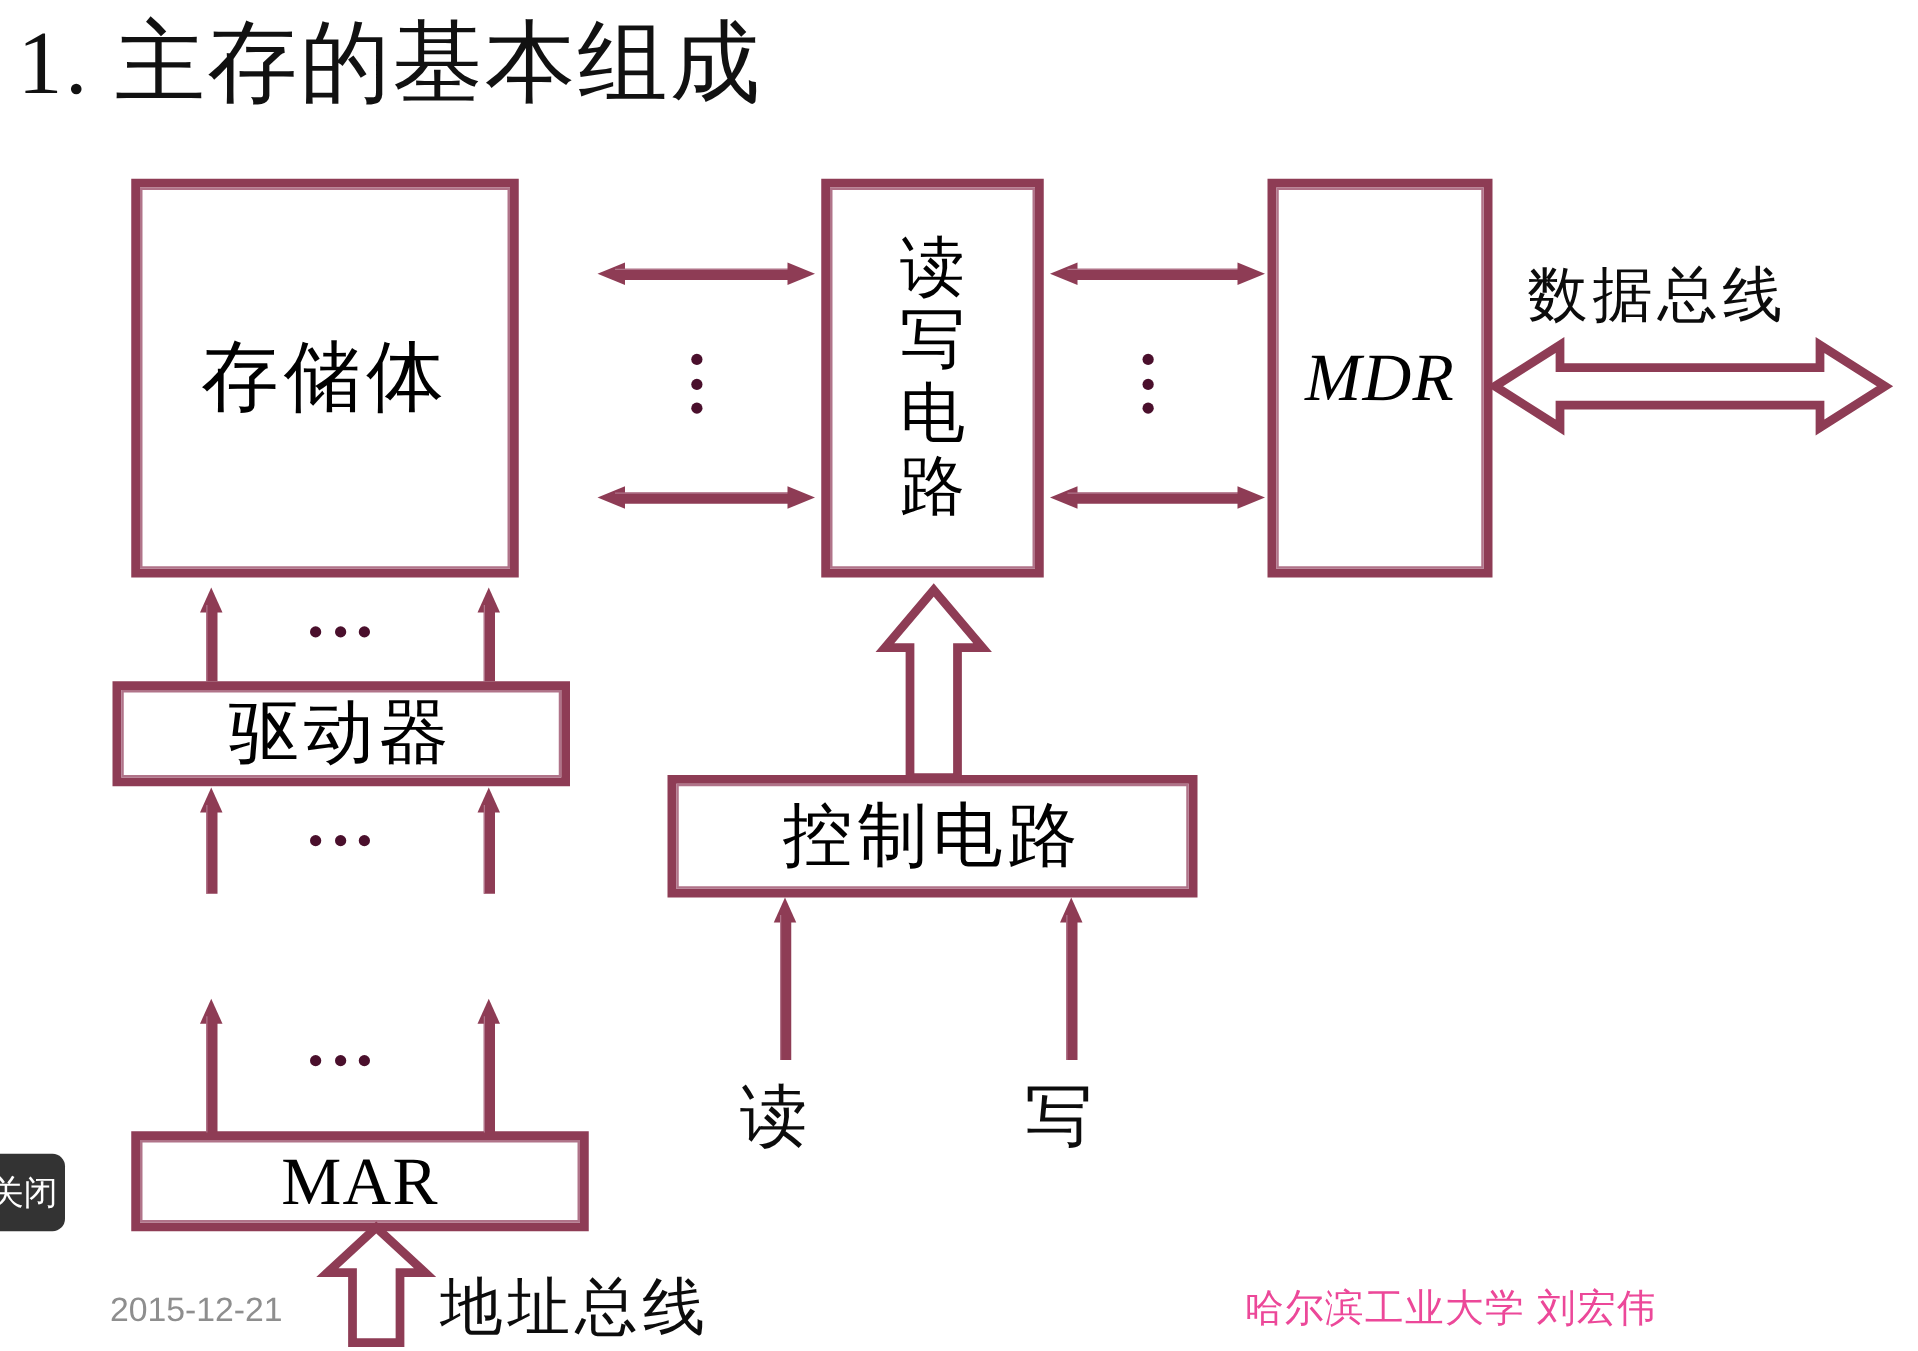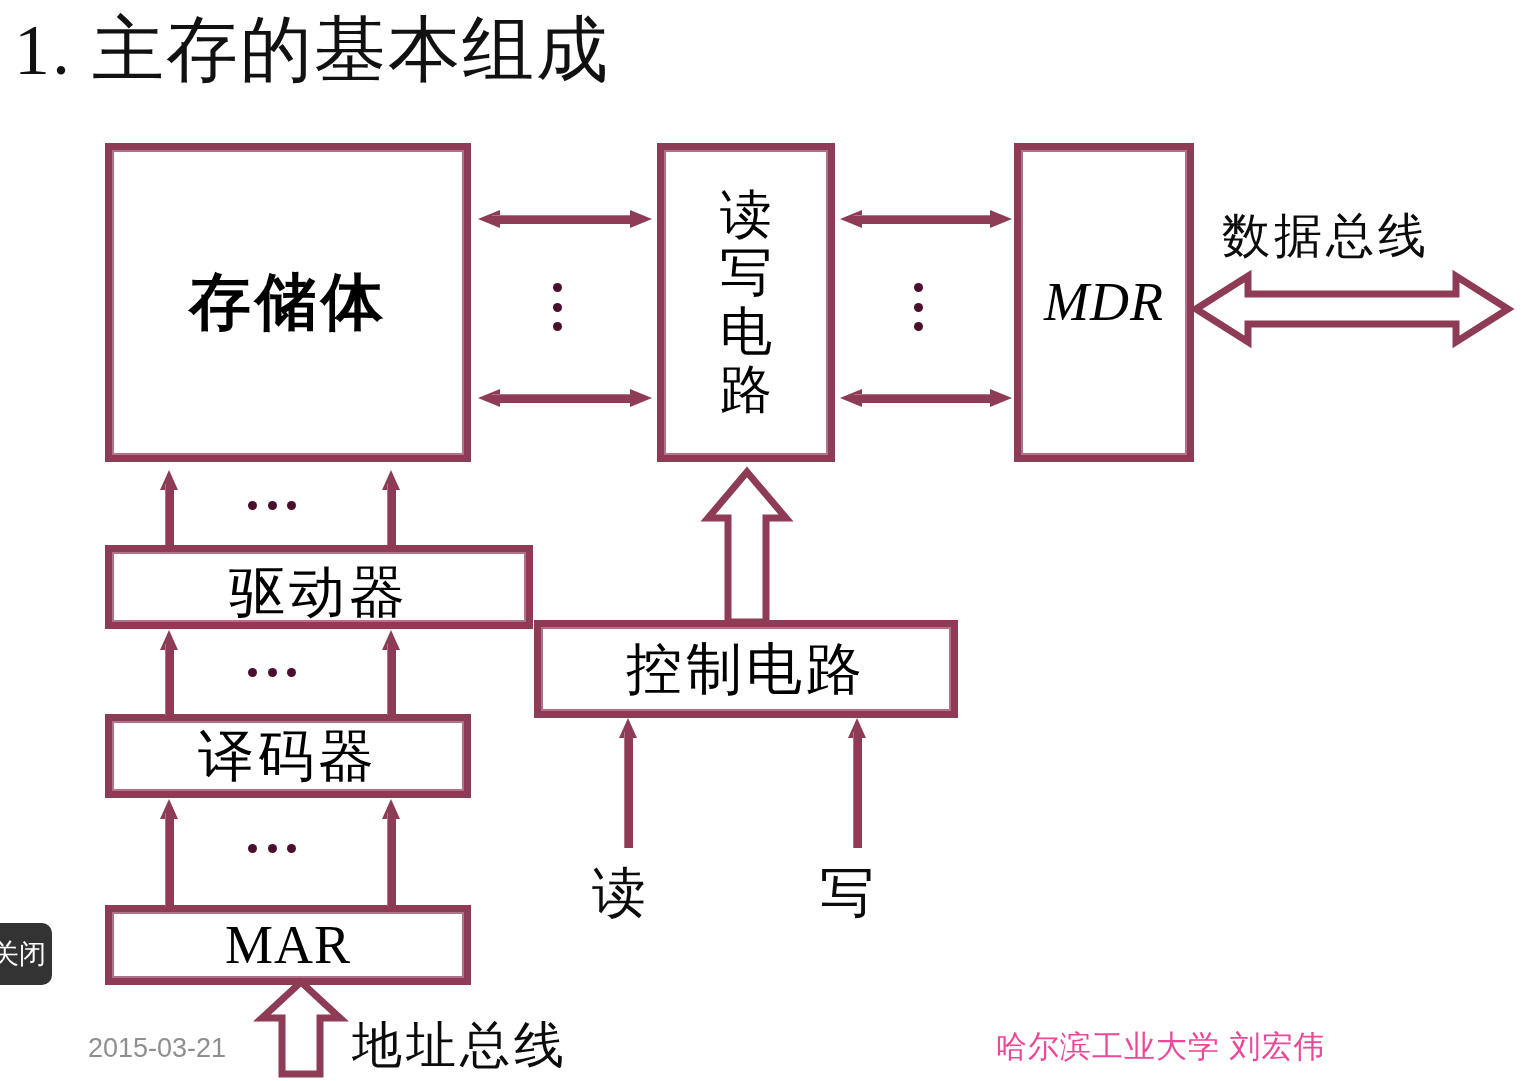--- a/index.html
+++ b/index.html
@@ -41,31 +41,31 @@
     color: #000000;
     text-align: center;
   }
   .dbox .lbl {
     font-size: 56px;
     line-height: 1.05;
     letter-spacing: 4px;
     white-space: pre-line;
   }
   
-  #box-storage  { left: 105px; top: 143px;  width: 366px; height: 319px; font-weight: bold; }
+  #box-storage  { left: 105px; top: 143px;  width: 310px; height: 319px; }
   #box-storage .lbl { font-size: 62px; }
 
   #box-rw       { left: 657px; top: 143px;  width: 178px; height: 319px; }
   #box-rw .lbl  { font-size: 52px; line-height: 1.12; letter-spacing: 0; }
 
   #box-mdr      { left: 1014px; top: 143px; width: 180px; height: 319px; }
   #box-mdr .lbl { font-size: 54px; letter-spacing: 1px;
                   font-family: "Liberation Serif","DejaVu Serif",serif; font-style: italic; }
 
-  #box-driver   { left: 105px; top: 545px;  width: 428px; height: 84px; align-items: flex-end; }
+  #box-driver   { left: 90px; top: 545px;  width: 366px; height: 84px; }
   #box-decoder  { left: 105px; top: 714px;  width: 366px; height: 84px; }
   #box-mar      { left: 105px; top: 905px;  width: 366px; height: 80px; }
   #box-mar .lbl { font-size: 54px; letter-spacing: 1px; }
 
   #box-control  { left: 534px; top: 620px;  width: 424px; height: 98px; }
 
   
   .harrow { position: absolute; height: 18px; }
   .harrow .shaft {
     position: absolute; left: 14px; right: 14px; top: 5px; height: 8px;
@@ -167,23 +167,20 @@
   </div>
 
   <div class="dbox" id="box-mdr">
     <span class="lbl">MDR</span>
   </div>
 
   <div class="dbox" id="box-driver">
     <span class="lbl">驱动器</span>
   </div>
 
-  <div class="dbox" id="box-decoder">
-    <span class="lbl">译码器</span>
-  </div>
 
   <div class="dbox" id="box-control">
     <span class="lbl">控制电路</span>
   </div>
 
   <div class="dbox" id="box-mar">
     <span class="lbl">MAR</span>
   </div>
 
   <div class="harrow" style="left:478px; top:210px; width:174px;">
@@ -285,20 +282,20 @@
     <span class="shaft"></span>
   </div>
   <div class="uarrow" style="left:848px; top:718px; height:130px;">
     <span class="head"></span>
     <span class="shaft"></span>
   </div>
 
   <div class="freetext" id="lbl-read">读</div>
   <div class="freetext" id="lbl-write">写</div>
 
-  <div id="footer-date">2015-03-21</div>
+  <div id="footer-date">2015-12-21</div>
   <div id="footer-author">哈尔滨工业大学  刘宏伟</div>
 
   <div id="close-button">
     <span>关闭</span>
   </div>
 
 </div>
 
 </body></html>

